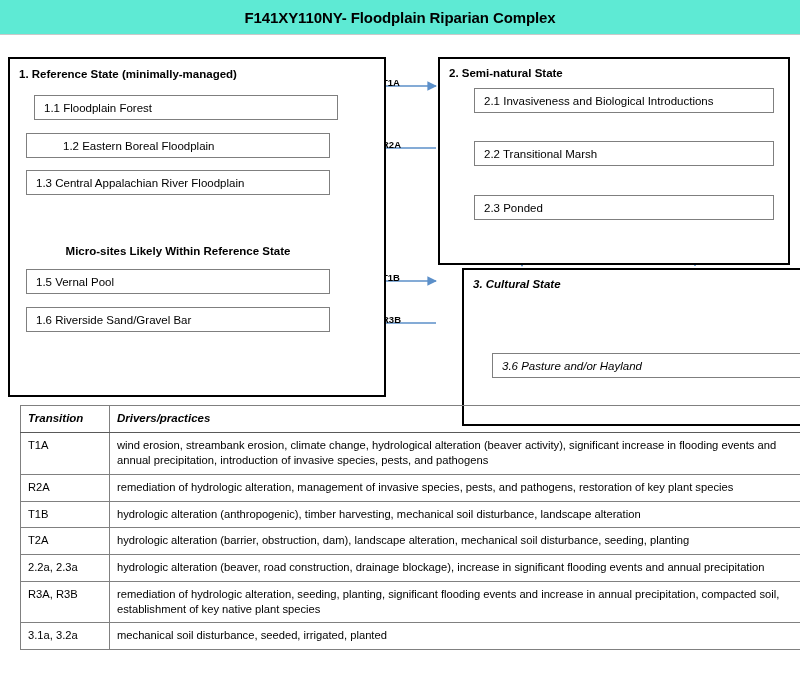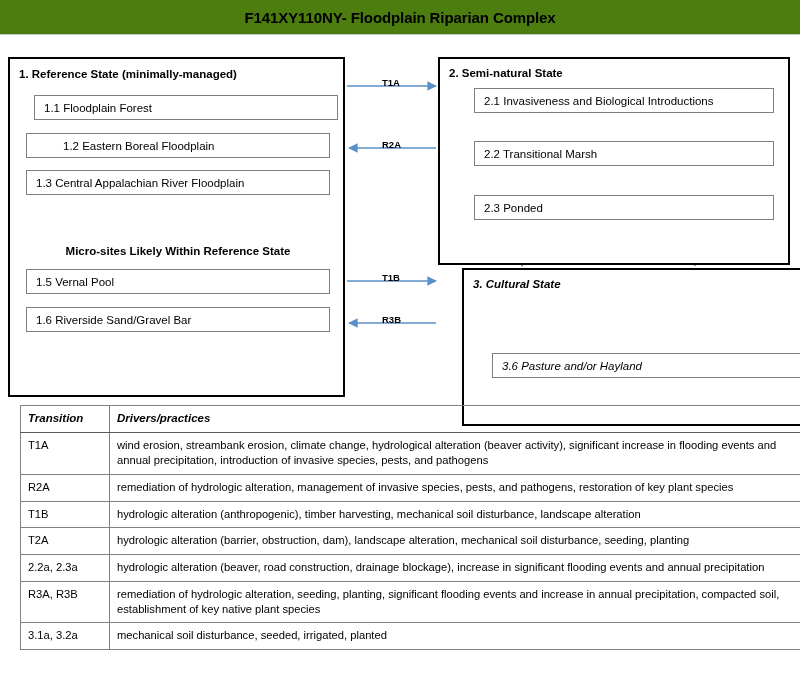--- a/index.html
+++ b/index.html
@@ -12,21 +12,21 @@
     font-family: "Liberation Sans", sans-serif;
     color: #000000;
     overflow: hidden;
   }
 
   
   .title-band {
     position: absolute;
     left: 0; top: 0;
     width: 800px; height: 34px;
-    background: #4d7c0f;
+    background: #5eead4;
     border-bottom: 1px solid #c9c9c9;
     display: flex;
     align-items: center;
     justify-content: center;
   }
   .title-text {
     font-size: 15px;
     font-weight: bold;
     letter-spacing: -0.1px;
   }
@@ -38,21 +38,21 @@
     width: 800px; height: 365px;
   }
 
   
   .state-box {
     position: absolute;
     border: 2.5px solid #000000;
     background: #ffffff;
     box-sizing: border-box;
   }
-  #state-1 { left: 8px;   top: 23px;  width: 337px; height: 340px; }
+  #state-1 { left: 8px;   top: 23px;  width: 378px; height: 340px; }
   #state-2 { left: 438px; top: 23px;  width: 352px; height: 208px; }
   #state-3 { left: 462px; top: 234px; width: 352px; height: 158px; font-style: italic; }
 
   .state-title {
     position: absolute;
     font-size: 11.5px;
     font-weight: bold;
     white-space: nowrap;
   }
   #state-1 .state-title { left: 9px;  top: 9px; }

